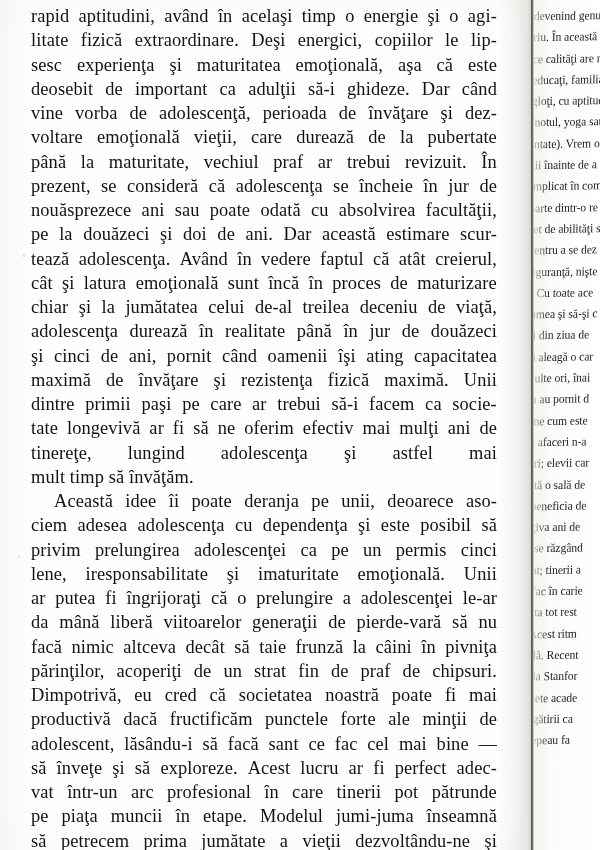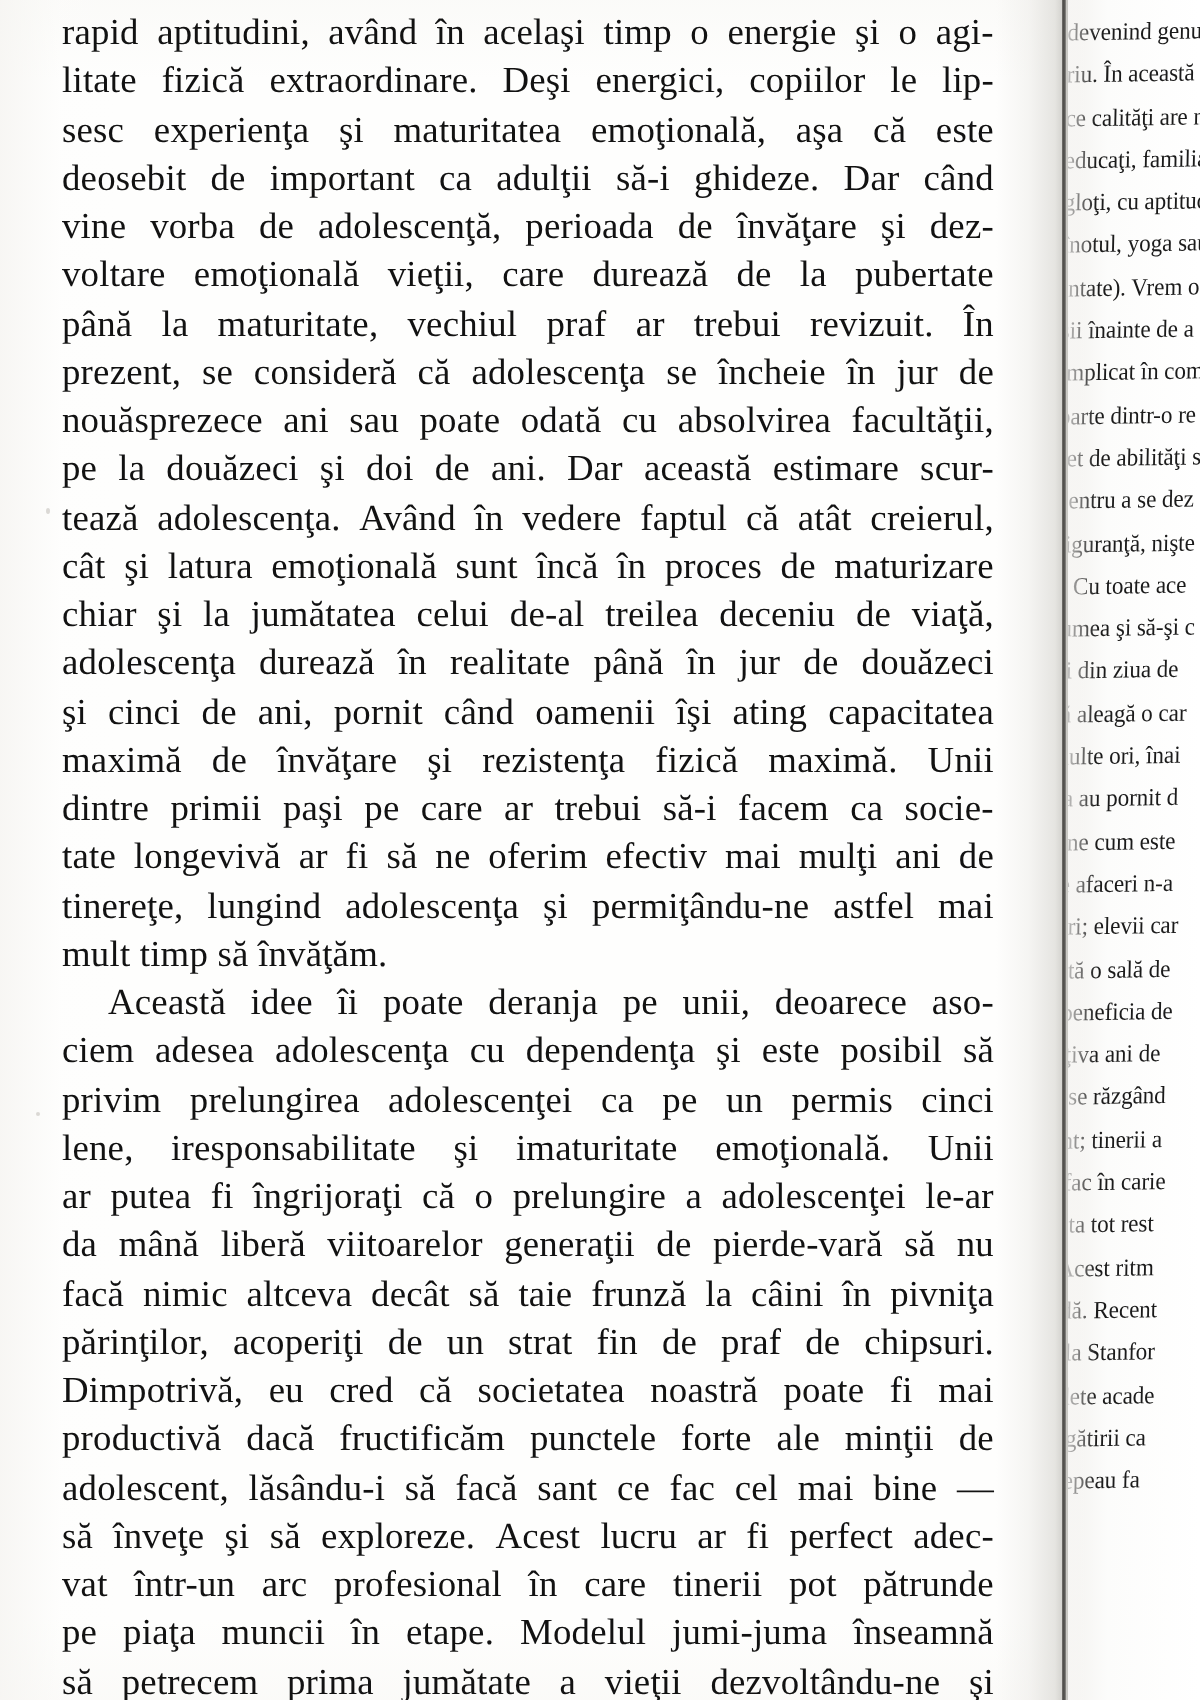--- a/index.html
+++ b/index.html
@@ -174,21 +174,21 @@
         <span class="jline"><span>nouăsprezece</span><span>ani</span><span>sau</span><span>poate</span><span>odată</span><span>cu</span><span>absolvirea</span><span>facultăţii,</span></span>
         <span class="jline"><span>pe</span><span>la</span><span>douăzeci</span><span>şi</span><span>doi</span><span>de</span><span>ani.</span><span>Dar</span><span>această</span><span>estimare</span><span>scur-</span></span>
         <span class="jline"><span>tează</span><span>adolescenţa.</span><span>Având</span><span>în</span><span>vedere</span><span>faptul</span><span>că</span><span>atât</span><span>creierul,</span></span>
         <span class="jline"><span>cât</span><span>şi</span><span>latura</span><span>emoţională</span><span>sunt</span><span>încă</span><span>în</span><span>proces</span><span>de</span><span>maturizare</span></span>
         <span class="jline"><span>chiar</span><span>şi</span><span>la</span><span>jumătatea</span><span>celui</span><span>de-al</span><span>treilea</span><span>deceniu</span><span>de</span><span>viaţă,</span></span>
         <span class="jline"><span>adolescenţa</span><span>durează</span><span>în</span><span>realitate</span><span>până</span><span>în</span><span>jur</span><span>de</span><span>douăzeci</span></span>
         <span class="jline"><span>şi</span><span>cinci</span><span>de</span><span>ani,</span><span>pornit</span><span>când</span><span>oamenii</span><span>îşi</span><span>ating</span><span>capacitatea</span></span>
         <span class="jline"><span>maximă</span><span>de</span><span>învăţare</span><span>şi</span><span>rezistenţa</span><span>fizică</span><span>maximă.</span><span>Unii</span></span>
         <span class="jline"><span>dintre</span><span>primii</span><span>paşi</span><span>pe</span><span>care</span><span>ar</span><span>trebui</span><span>să-i</span><span>facem</span><span>ca</span><span>socie-</span></span>
         <span class="jline"><span>tate</span><span>longevivă</span><span>ar</span><span>fi</span><span>să</span><span>ne</span><span>oferim</span><span>efectiv</span><span>mai</span><span>mulţi</span><span>ani</span><span>de</span></span>
-        <span class="jline"><span>tinereţe,</span><span>lungind</span><span>adolescenţa</span><span>şi</span><span>permiţându-ne</span><span>astfel</span><span>mai</span></span>
+        <span class="jline"><span>tinereţe,</span><span>lungind</span><span>adolescenţa</span><span>şi</span><span>astfel</span><span>mai</span></span>
         <span class="lastline">mult timp să învăţăm.</span>
       </p>
 
       <p class="para">
         <span class="jline indent-first"><span>Această</span><span>idee</span><span>îi</span><span>poate</span><span>deranja</span><span>pe</span><span>unii,</span><span>deoarece</span><span>aso-</span></span>
         <span class="jline"><span>ciem</span><span>adesea</span><span>adolescenţa</span><span>cu</span><span>dependenţa</span><span>şi</span><span>este</span><span>posibil</span><span>să</span></span>
         <span class="jline"><span>privim</span><span>prelungirea</span><span>adolescenţei</span><span>ca</span><span>pe</span><span>un</span><span>permis</span><span>cinci</span></span>
         <span class="jline"><span>lene,</span><span>iresponsabilitate</span><span>şi</span><span>imaturitate</span><span>emoţională.</span><span>Unii</span></span>
         <span class="jline"><span>ar</span><span>putea</span><span>fi</span><span>îngrijoraţi</span><span>că</span><span>o</span><span>prelungire</span><span>a</span><span>adolescenţei</span><span>le-ar</span></span>
         <span class="jline"><span>da</span><span>mână</span><span>liberă</span><span>viitoarelor</span><span>generaţii</span><span>de</span><span>pierde-vară</span><span>să</span><span>nu</span></span>

